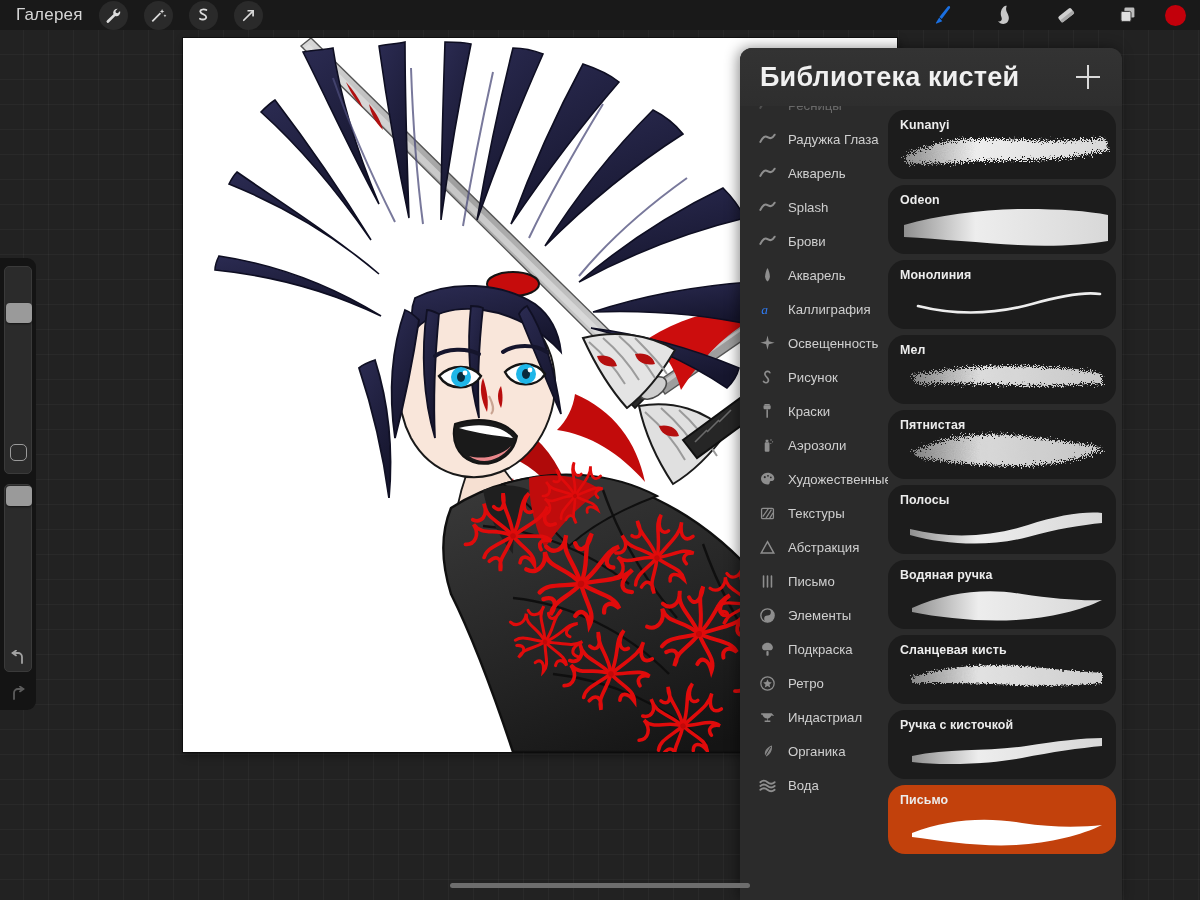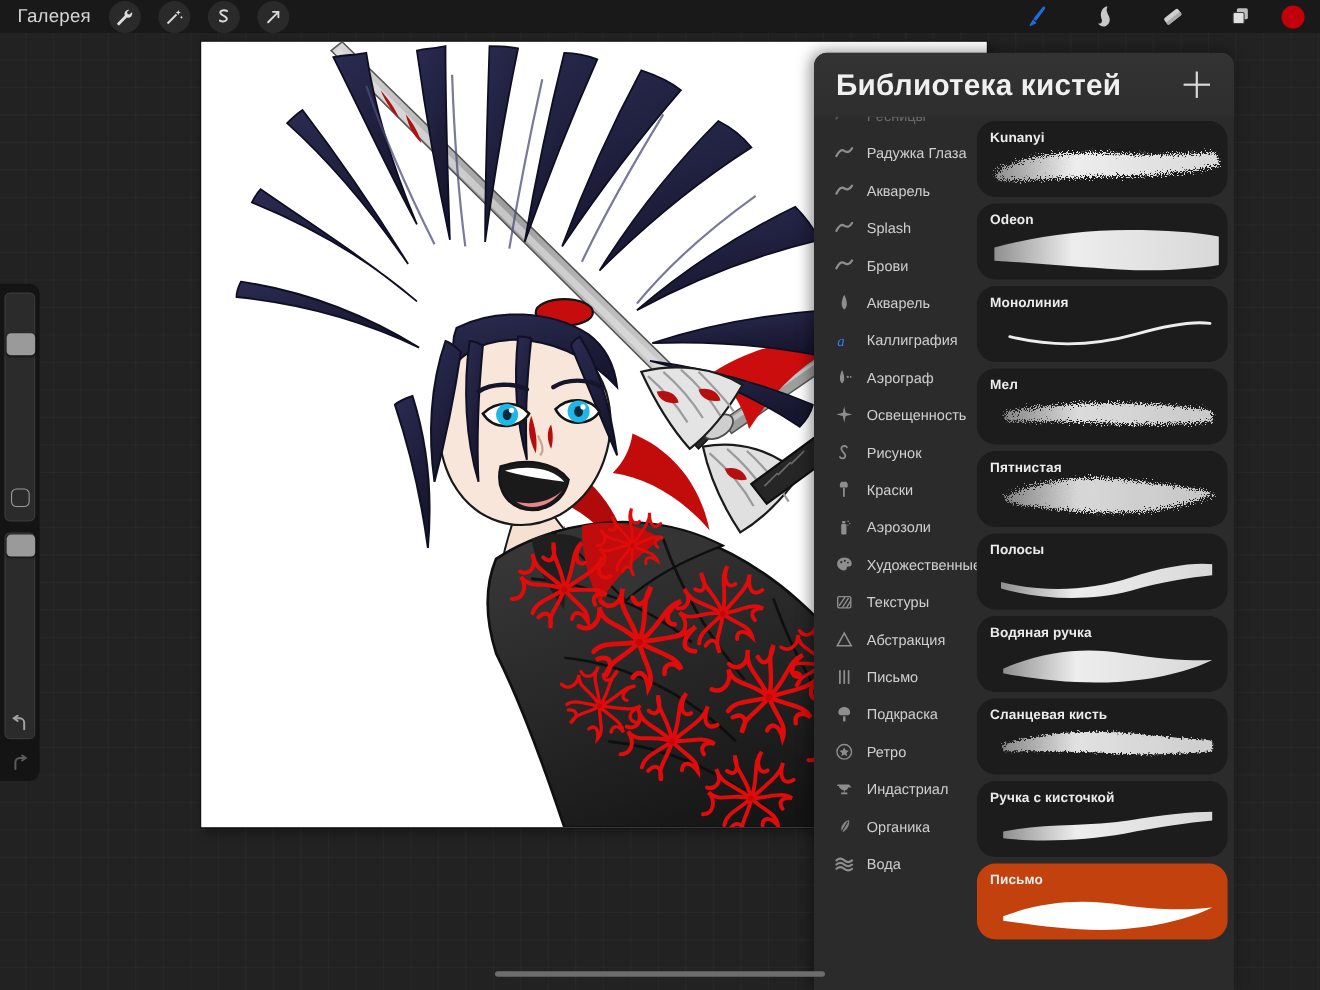--- a/index.html
+++ b/index.html
@@ -532,30 +532,20 @@
             <span class="ci">
               <svg width="19" height="19" viewBox="0 0 24 24">
                 <text x="4" y="18" font-family="Liberation Serif, serif" font-style="italic" font-size="17" fill="currentColor">a</text>
               </svg>
             </span>
             <span class="cl">Каллиграфия</span>
           </div>
           <div class="cat">
             <span class="ci">
               <svg width="19" height="19" viewBox="0 0 24 24" fill="currentColor">
-                <path d="M9.5 3c1.4 2.8 2.4 6 2.5 9.6.1 2.6-1 4.7-2.5 6-1.5-1.3-2.6-3.4-2.5-6C7.1 9 8.1 5.8 9.5 3z"></path>
-                <circle cx="16" cy="11" r="1.3"></circle>
-                <circle cx="19.4" cy="11" r="1"></circle>
-              </svg>
-            </span>
-            <span class="cl">Аэрограф</span>
-          </div>
-          <div class="cat">
-            <span class="ci">
-              <svg width="19" height="19" viewBox="0 0 24 24" fill="currentColor">
                 <path d="M12 2l1.7 7.2L21 11l-7.3 1.8L12 20l-1.7-7.2L3 11l7.3-1.8z"></path>
               </svg>
             </span>
             <span class="cl">Освещенность</span>
           </div>
           <div class="cat">
             <span class="ci">
               <svg width="19" height="19" viewBox="0 0 24 24" fill="none" stroke="currentColor" stroke-width="1.7" stroke-linecap="round">
                 <path d="M15 6c-1-2-4-2.4-5.5-.6C8 7.2 9 9.6 11 11.6s3 4 1.6 5.8c-1.4 1.8-4.4 1.4-5.6-.4" stroke-width="2"></path>
               </svg>
@@ -616,20 +606,30 @@
             </span>
             <span class="cl">Абстракция</span>
           </div>
           <div class="cat">
             <span class="ci">
               <svg width="19" height="19" viewBox="0 0 24 24" fill="none" stroke="currentColor" stroke-width="1.7" stroke-linecap="round">
                 <path d="M7 5v14M12 5v14M17 5v14" stroke-width="2"></path>
               </svg>
             </span>
             <span class="cl">Письмо</span>
+          </div>
+          <div class="cat">
+            <span class="ci">
+              <svg width="19" height="19" viewBox="0 0 24 24">
+                <circle cx="12" cy="12" r="8.4" fill="none" stroke="currentColor" stroke-width="1.7"></circle>
+                <path d="M12 3.6a4.2 4.2 0 0 1 0 8.4 4.2 4.2 0 0 0 0 8.4 8.4 8.4 0 0 0 0-16.8z" fill="currentColor"></path>
+                <circle cx="12" cy="7.8" r="1.2" fill="#2b2b2b"></circle>
+              </svg>
+            </span>
+            <span class="cl">Элементы</span>
           </div>
           <div class="cat">
             <span class="ci">
               <svg width="19" height="19" viewBox="0 0 24 24" fill="currentColor">
                 <path d="M12 3.4c3.8 0 6.8 2.8 6.8 6 0 2-1.2 3-2.6 3.6H7.8C6.4 12.4 5.2 11.4 5.2 9.4c0-3.2 3-6 6.8-6z"></path>
                 <rect x="10.6" y="14" width="2.8" height="6" rx="1"></rect>
               </svg>
             </span>
             <span class="cl">Подкраска</span>
           </div>

